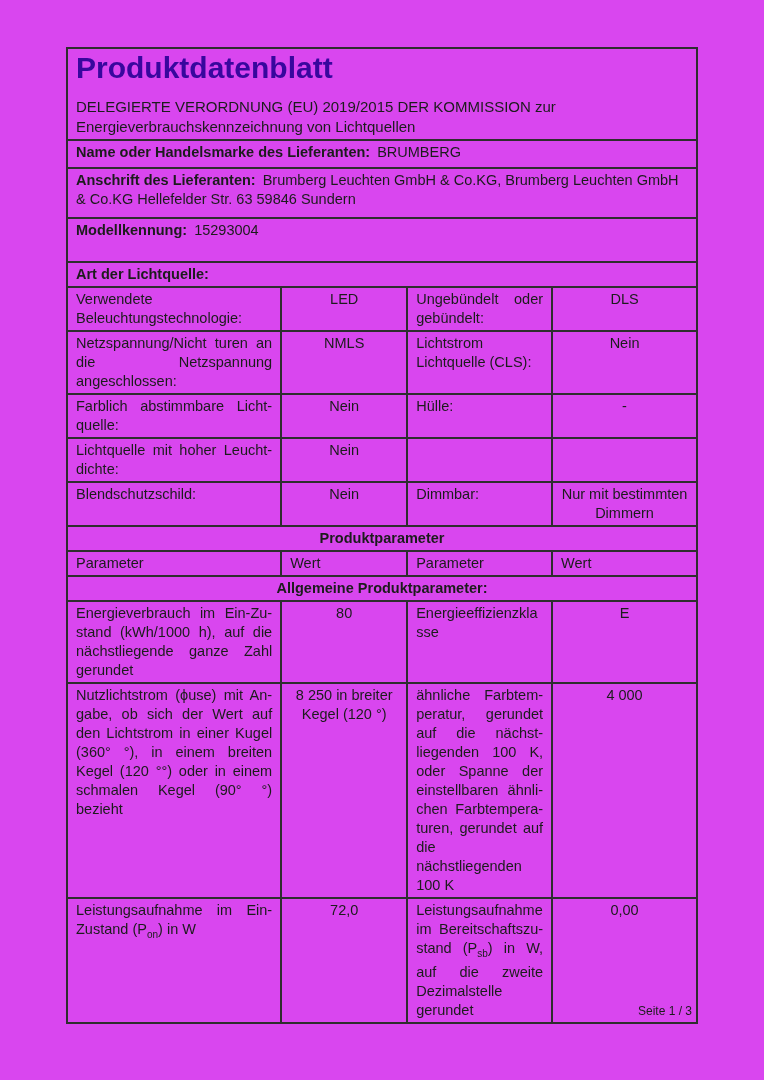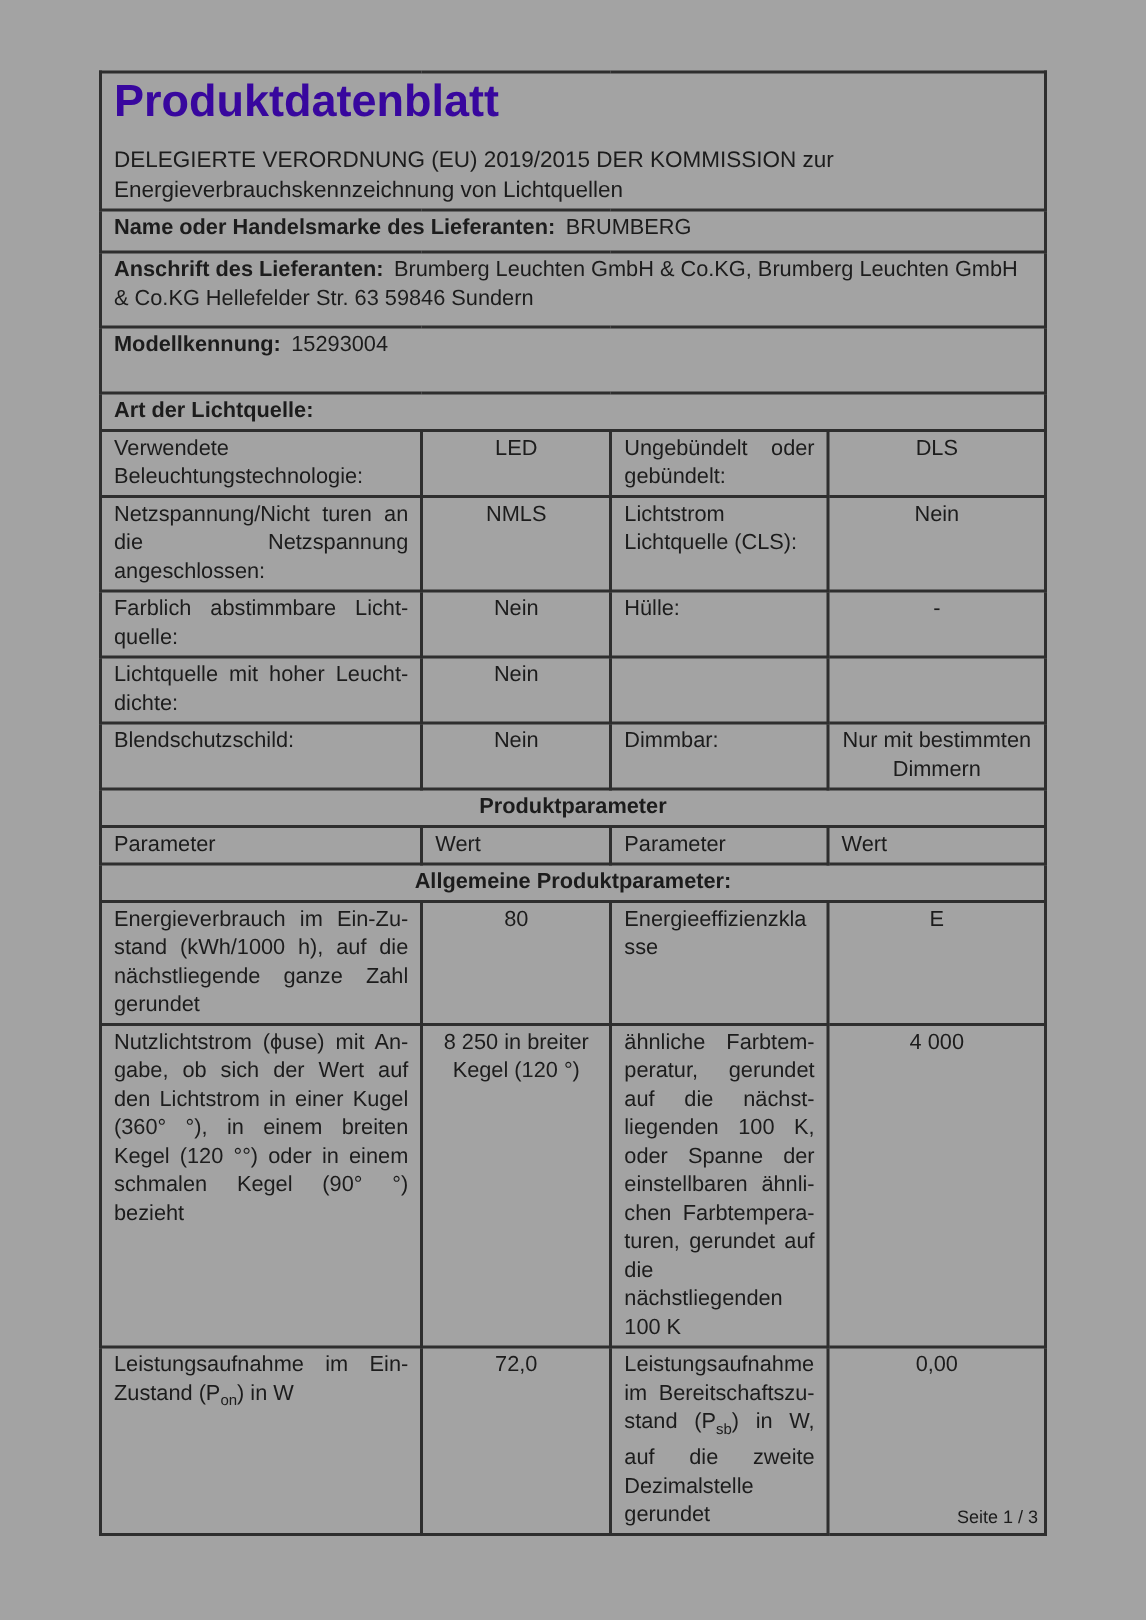--- a/index.html
+++ b/index.html
@@ -4,21 +4,21 @@
 <style>
   html, body {
     margin: 0;
     padding: 0;
     background: #ffffff;
   }
   .page {
     position: relative;
     width: 764px;
     height: 1080px;
-    background: #a3a3a3;
+    background: #d946ef;
     font-family: "Liberation Sans", sans-serif;
     color: #1c1c1c;
     overflow: hidden;
   }
   table.doc {
     position: absolute;
     left: 66px;
     top: 47px;
     width: 632px;
     border-collapse: collapse;

